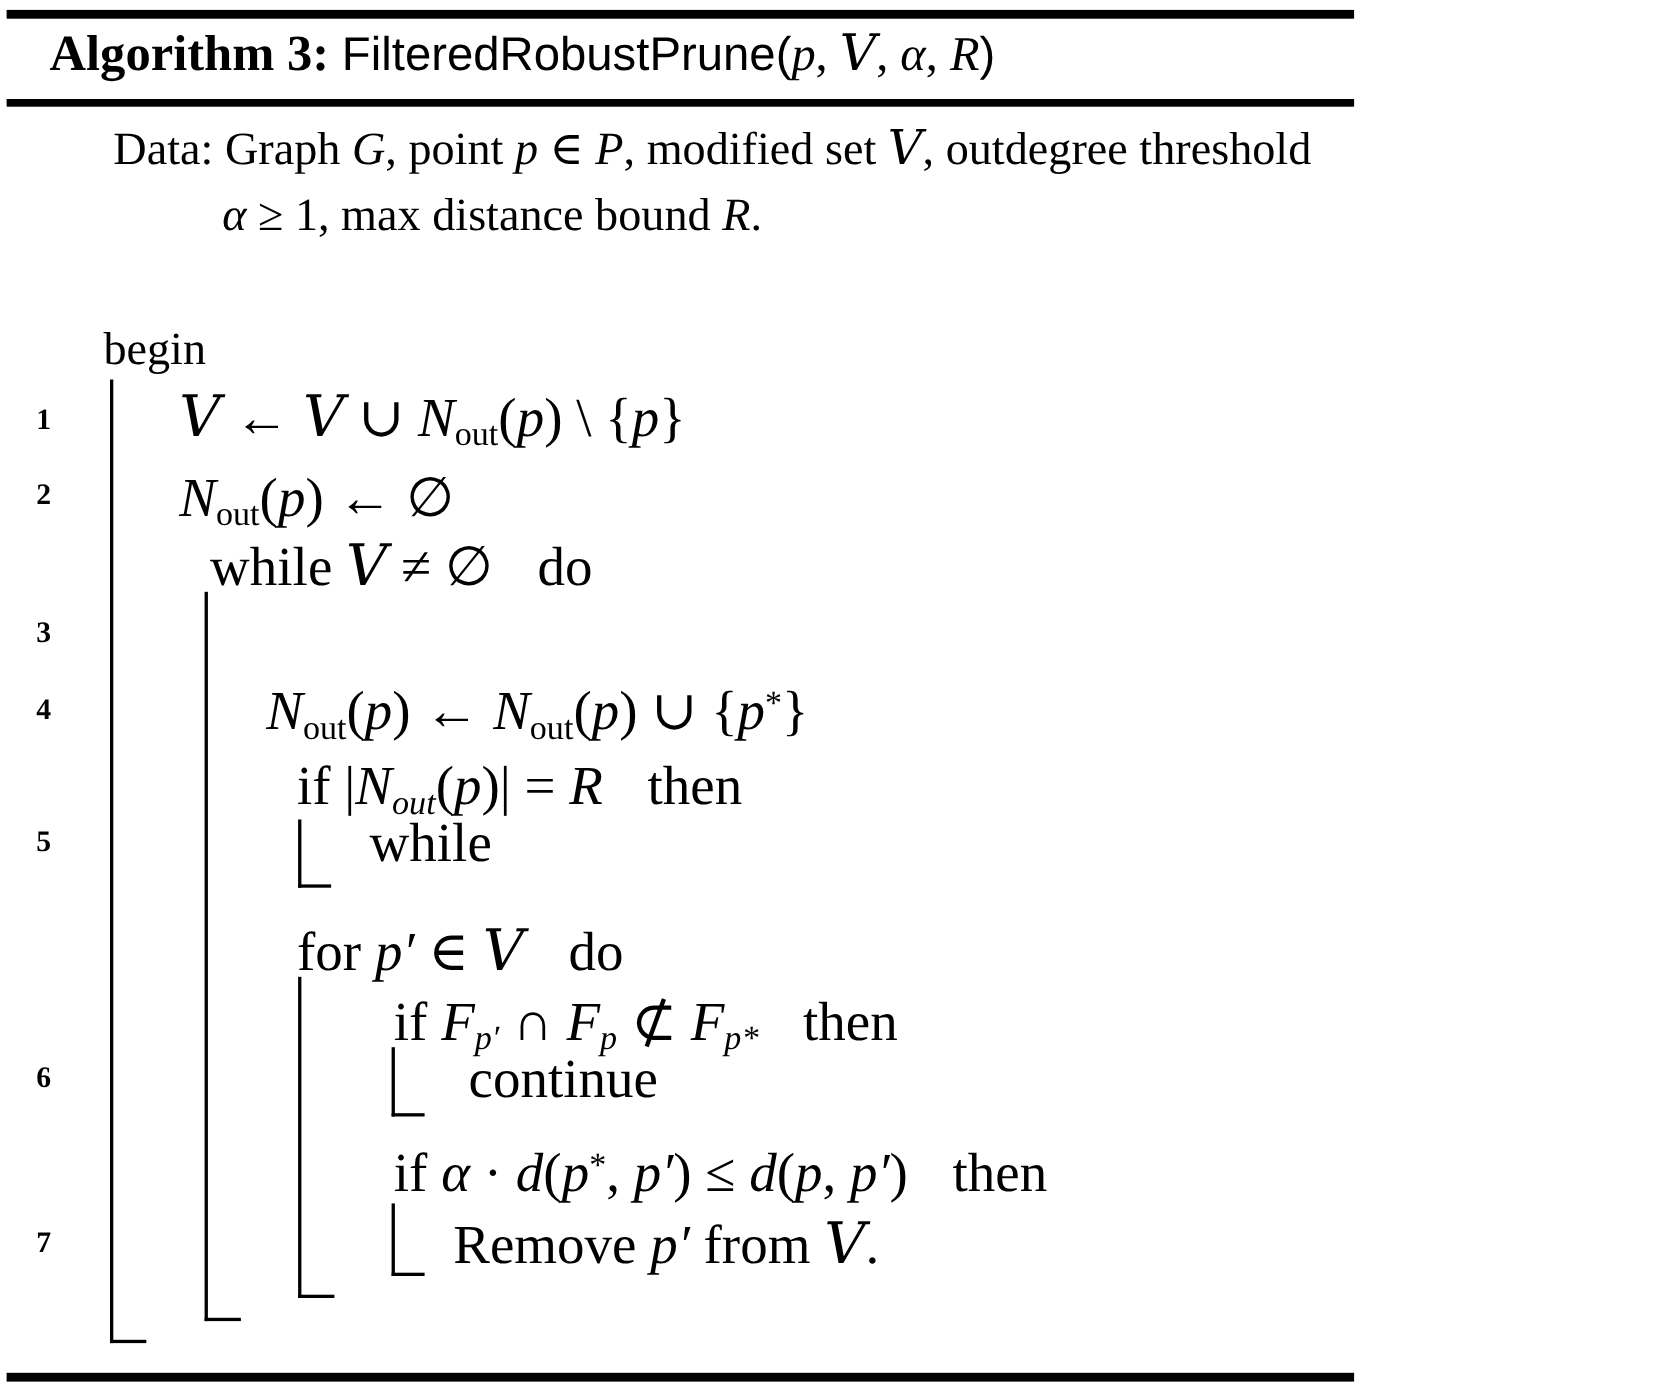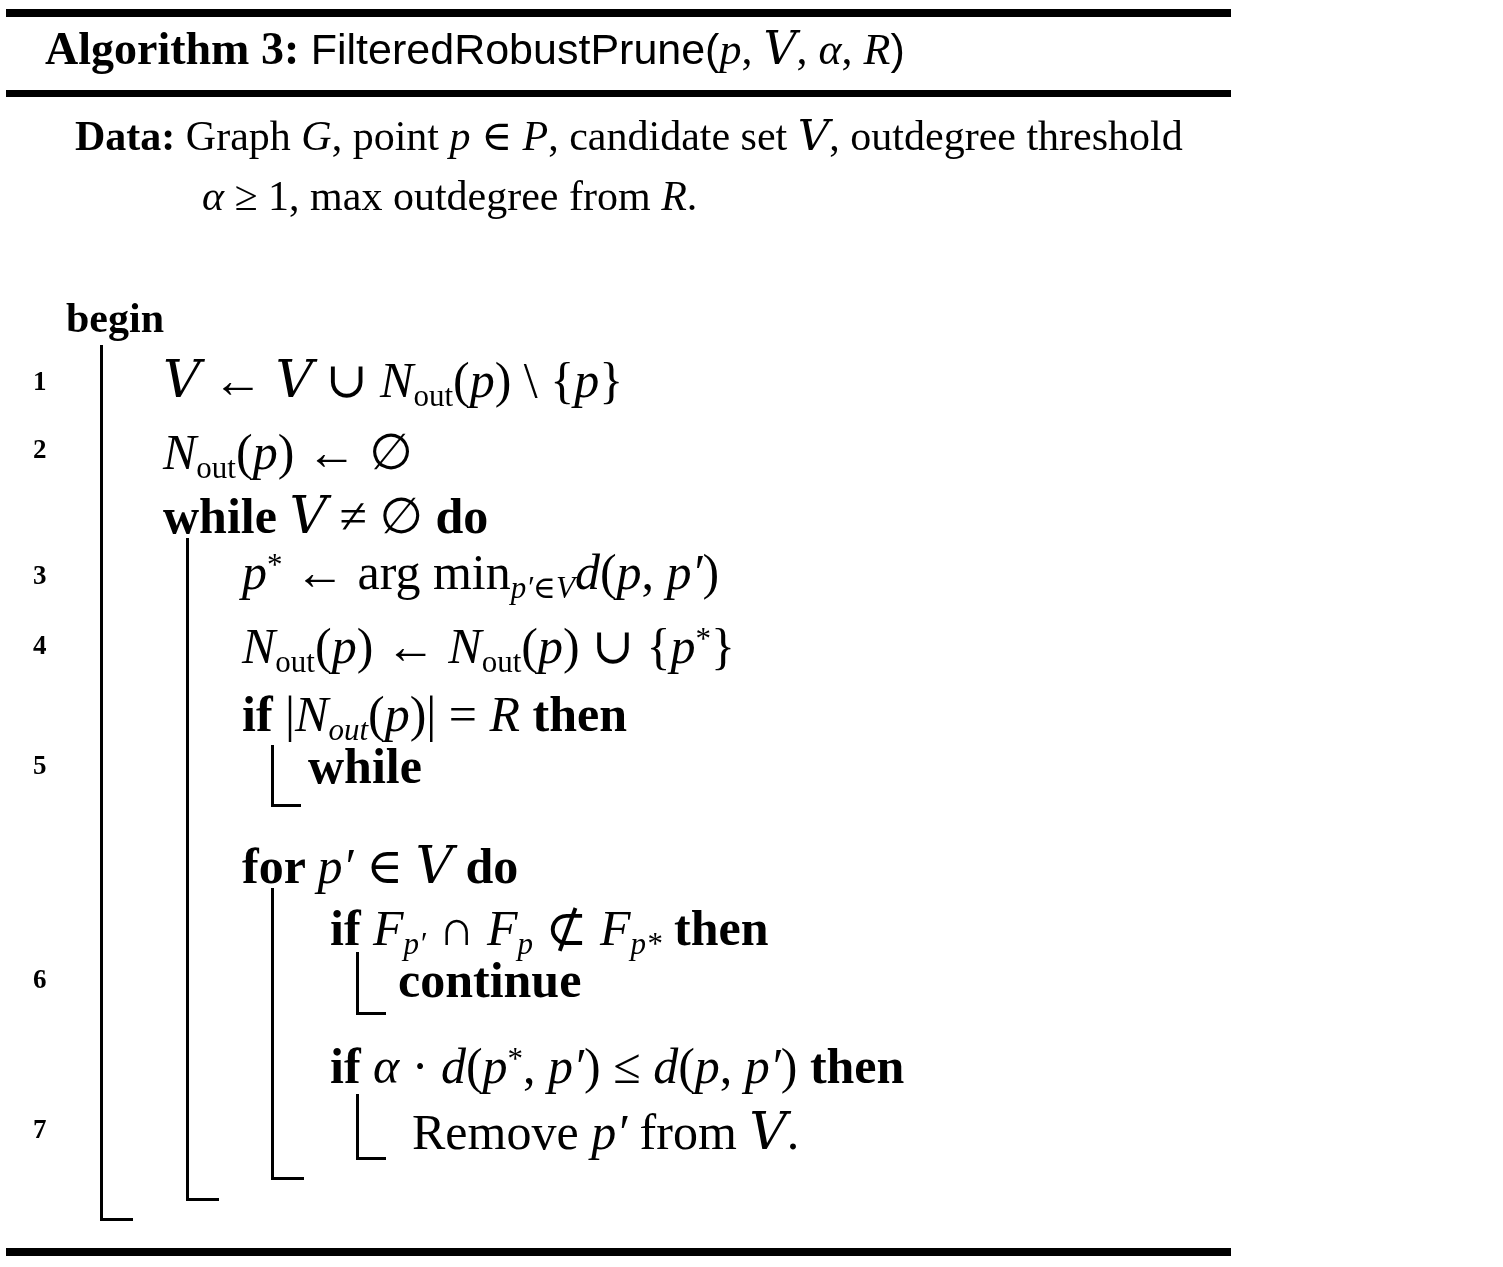--- a/index.html
+++ b/index.html
@@ -23,63 +23,62 @@
   }
   
   .vrule{
     position:absolute;
     border-left:3px solid #000;
     border-bottom:3px solid #000;
     background:transparent;
   }
   
   .m-rm{font-style:normal;}
-  .m-bf{font-weight:700;font-style:normal;}
+  .m-bf{font-weight:400;font-style:normal;margin-left:28px;}
   .m-it{font-style:italic;}
   .m-cal{font-style:italic;font-family:"DejaVu Serif","Liberation Serif",serif;font-size:1.04em;}
   .m-sub{font-size:0.62em;font-style:normal;vertical-align:-0.28em;letter-spacing:0;}
   .m-subit{font-size:0.62em;font-style:italic;vertical-align:-0.28em;}
   .m-sup{font-size:0.62em;font-style:normal;vertical-align:0.45em;}
   .m-tbf{font-weight:700;font-size:46px;}
   .m-tsf{font-family:"Liberation Sans","DejaVu Sans",sans-serif;font-size:43px;}
 </style>
 </head>
 <body>
 
 <div id="figure">
 
   <div class="hrule" style="top:9px;height:8px;"></div>
   <div class="hrule" style="top:90px;height:7px;"></div>
   <div class="hrule" style="top:1248px;height:8px;"></div>
 
   <div class="abs title" style="left:45px;top:26px;"><span class="m-tbf">Algorithm 3: </span><span class="m-tsf">FilteredRobustPrune(</span><span class="m-it">p</span><span class="m-rm">, </span><span class="m-cal">V</span><span class="m-rm">, </span><span class="m-it">α</span><span class="m-rm">, </span><span class="m-it">R</span><span class="m-tsf">)</span></div>
 
-  <div class="abs pre" style="left:75px;top:112px;"><span class="m-bf">Data: </span><span class="m-rm">Graph </span><span class="m-it">G</span><span class="m-rm">, point </span><span class="m-it">p</span><span class="m-rm"> ∈ </span><span class="m-it">P</span><span class="m-rm">, candidate set </span><span class="m-cal">V</span><span class="m-rm">, outdegree threshold</span></div>
-  <div class="abs pre" style="left:202px;top:174px;"><span class="m-it">α</span><span class="m-rm"> ≥ 1, max outdegree from </span><span class="m-it">R</span><span class="m-rm">.</span></div>
+  <div class="abs pre" style="left:75px;top:112px;"><span class="m-bf">Data: </span><span class="m-rm">Graph </span><span class="m-it">G</span><span class="m-rm">, point </span><span class="m-it">p</span><span class="m-rm"> ∈ </span><span class="m-it">P</span><span class="m-rm">, modified set </span><span class="m-cal">V</span><span class="m-rm">, outdegree threshold</span></div>
+  <div class="abs pre" style="left:202px;top:174px;"><span class="m-it">α</span><span class="m-rm"> ≥ 1, max distance bound </span><span class="m-it">R</span><span class="m-rm">.</span></div>
   <div class="abs pre" style="left:66px;top:296px;"><span class="m-bf">begin</span></div>
 
   <div class="vrule" style="left:100px;top:345px;width:30px;height:873px;"></div>
   <div class="vrule" style="left:186px;top:538px;width:30px;height:660px;"></div>
   <div class="vrule" style="left:271px;top:888px;width:30px;height:289px;"></div>
   <div class="vrule" style="left:271px;top:745px;width:27px;height:59px;"></div>
   <div class="vrule" style="left:356px;top:952px;width:27px;height:60px;"></div>
   <div class="vrule" style="left:356px;top:1094px;width:27px;height:63px;"></div>
 
   <div class="linenum" style="left:33px;top:368px;">1</div>
   <div class="linenum" style="left:33px;top:436px;">2</div>
   <div class="linenum" style="left:33px;top:562px;">3</div>
   <div class="linenum" style="left:33px;top:632px;">4</div>
   <div class="linenum" style="left:33px;top:752px;">5</div>
   <div class="linenum" style="left:33px;top:966px;">6</div>
   <div class="linenum" style="left:33px;top:1116px;">7</div>
 
   <div class="abs codeline" style="left:163px;top:352px;"><span class="m-cal">V</span><span class="m-rm"> ← </span><span class="m-cal">V</span><span class="m-rm"> ∪ </span><span class="m-it">N</span><span class="m-sub">out</span><span class="m-rm">(</span><span class="m-it">p</span><span class="m-rm">) \ {</span><span class="m-it">p</span><span class="m-rm">}</span></div>
   <div class="abs codeline" style="left:163px;top:426px;"><span class="m-it">N</span><span class="m-sub">out</span><span class="m-rm">(</span><span class="m-it">p</span><span class="m-rm">) ← ∅</span></div>
   <div class="abs codeline" style="left:163px;top:488px;"><span class="m-bf">while </span><span class="m-cal">V</span><span class="m-rm"> ≠ ∅ </span><span class="m-bf">do</span></div>
-  <div class="abs codeline" style="left:242px;top:546px;"><span class="m-it">p</span><span class="m-sup">*</span><span class="m-rm"> ← arg min</span><span class="m-subit">p′∈V</span><span class="m-it">d</span><span class="m-rm">(</span><span class="m-it">p</span><span class="m-rm">, </span><span class="m-it">p′</span><span class="m-rm">)</span></div>
   <div class="abs codeline" style="left:242px;top:620px;"><span class="m-it">N</span><span class="m-sub">out</span><span class="m-rm">(</span><span class="m-it">p</span><span class="m-rm">) ← </span><span class="m-it">N</span><span class="m-sub">out</span><span class="m-rm">(</span><span class="m-it">p</span><span class="m-rm">) ∪ {</span><span class="m-it">p</span><span class="m-sup">*</span><span class="m-rm">}</span></div>
   <div class="abs codeline" style="left:242px;top:688px;"><span class="m-bf">if </span><span class="m-rm">|</span><span class="m-it">N</span><span class="m-subit">out</span><span class="m-rm">(</span><span class="m-it">p</span><span class="m-rm">)| = </span><span class="m-it">R</span><span class="m-bf"> then</span></div>
   <div class="abs codeline" style="left:308px;top:740px;"><span class="m-bf">while</span></div>
   <div class="abs codeline" style="left:330px;top:902px;"><span class="m-bf">if </span><span class="m-it">F</span><span class="m-subit">p′</span><span class="m-rm"> ∩ </span><span class="m-it">F</span><span class="m-subit">p</span><span class="m-rm"> ⊄ </span><span class="m-it">F</span><span class="m-subit">p*</span><span class="m-bf"> then</span></div>
   <div class="abs codeline" style="left:242px;top:838px;"><span class="m-bf">for </span><span class="m-it">p′</span><span class="m-rm"> ∈ </span><span class="m-cal">V</span><span class="m-bf"> do</span></div>
   <div class="abs codeline" style="left:398px;top:954px;"><span class="m-bf">continue</span></div>
   <div class="abs codeline" style="left:330px;top:1040px;"><span class="m-bf">if </span><span class="m-it">α</span><span class="m-rm"> · </span><span class="m-it">d</span><span class="m-rm">(</span><span class="m-it">p</span><span class="m-sup">*</span><span class="m-rm">, </span><span class="m-it">p′</span><span class="m-rm">) ≤ </span><span class="m-it">d</span><span class="m-rm">(</span><span class="m-it">p</span><span class="m-rm">, </span><span class="m-it">p′</span><span class="m-rm">) </span><span class="m-bf">then</span></div>
   <div class="abs codeline" style="left:412px;top:1104px;"><span class="m-rm">Remove </span><span class="m-it">p′</span><span class="m-rm"> from </span><span class="m-cal">V</span><span class="m-rm">.</span></div>
 
 </div>

